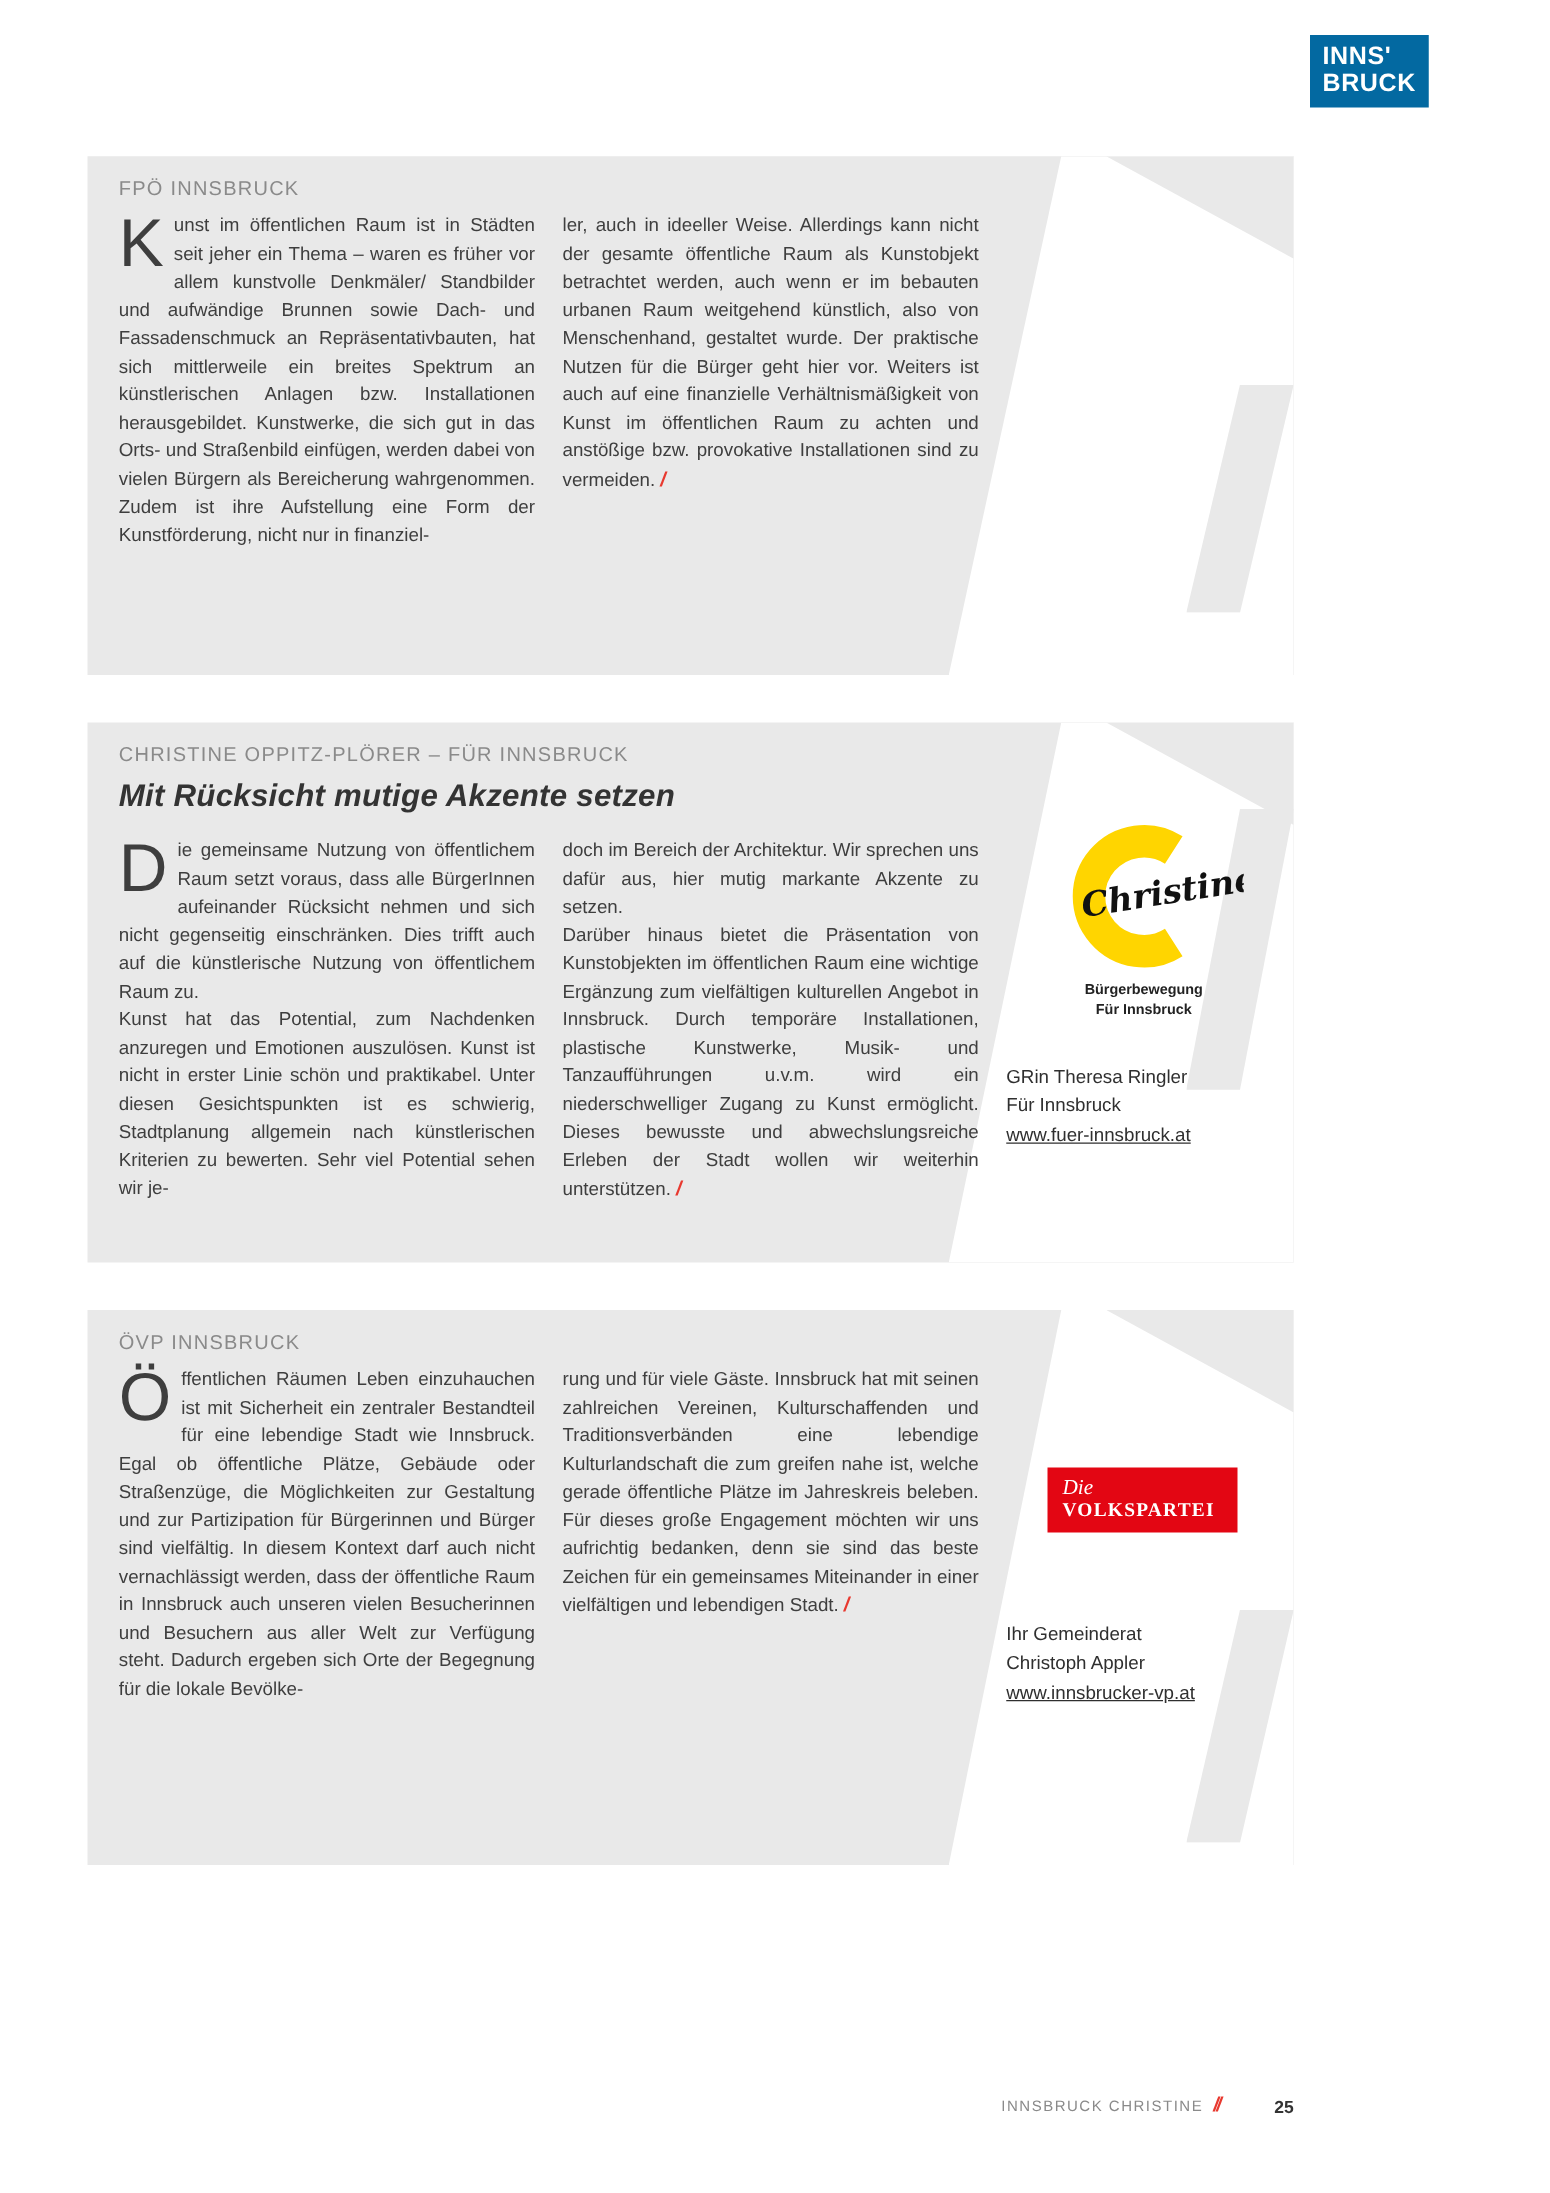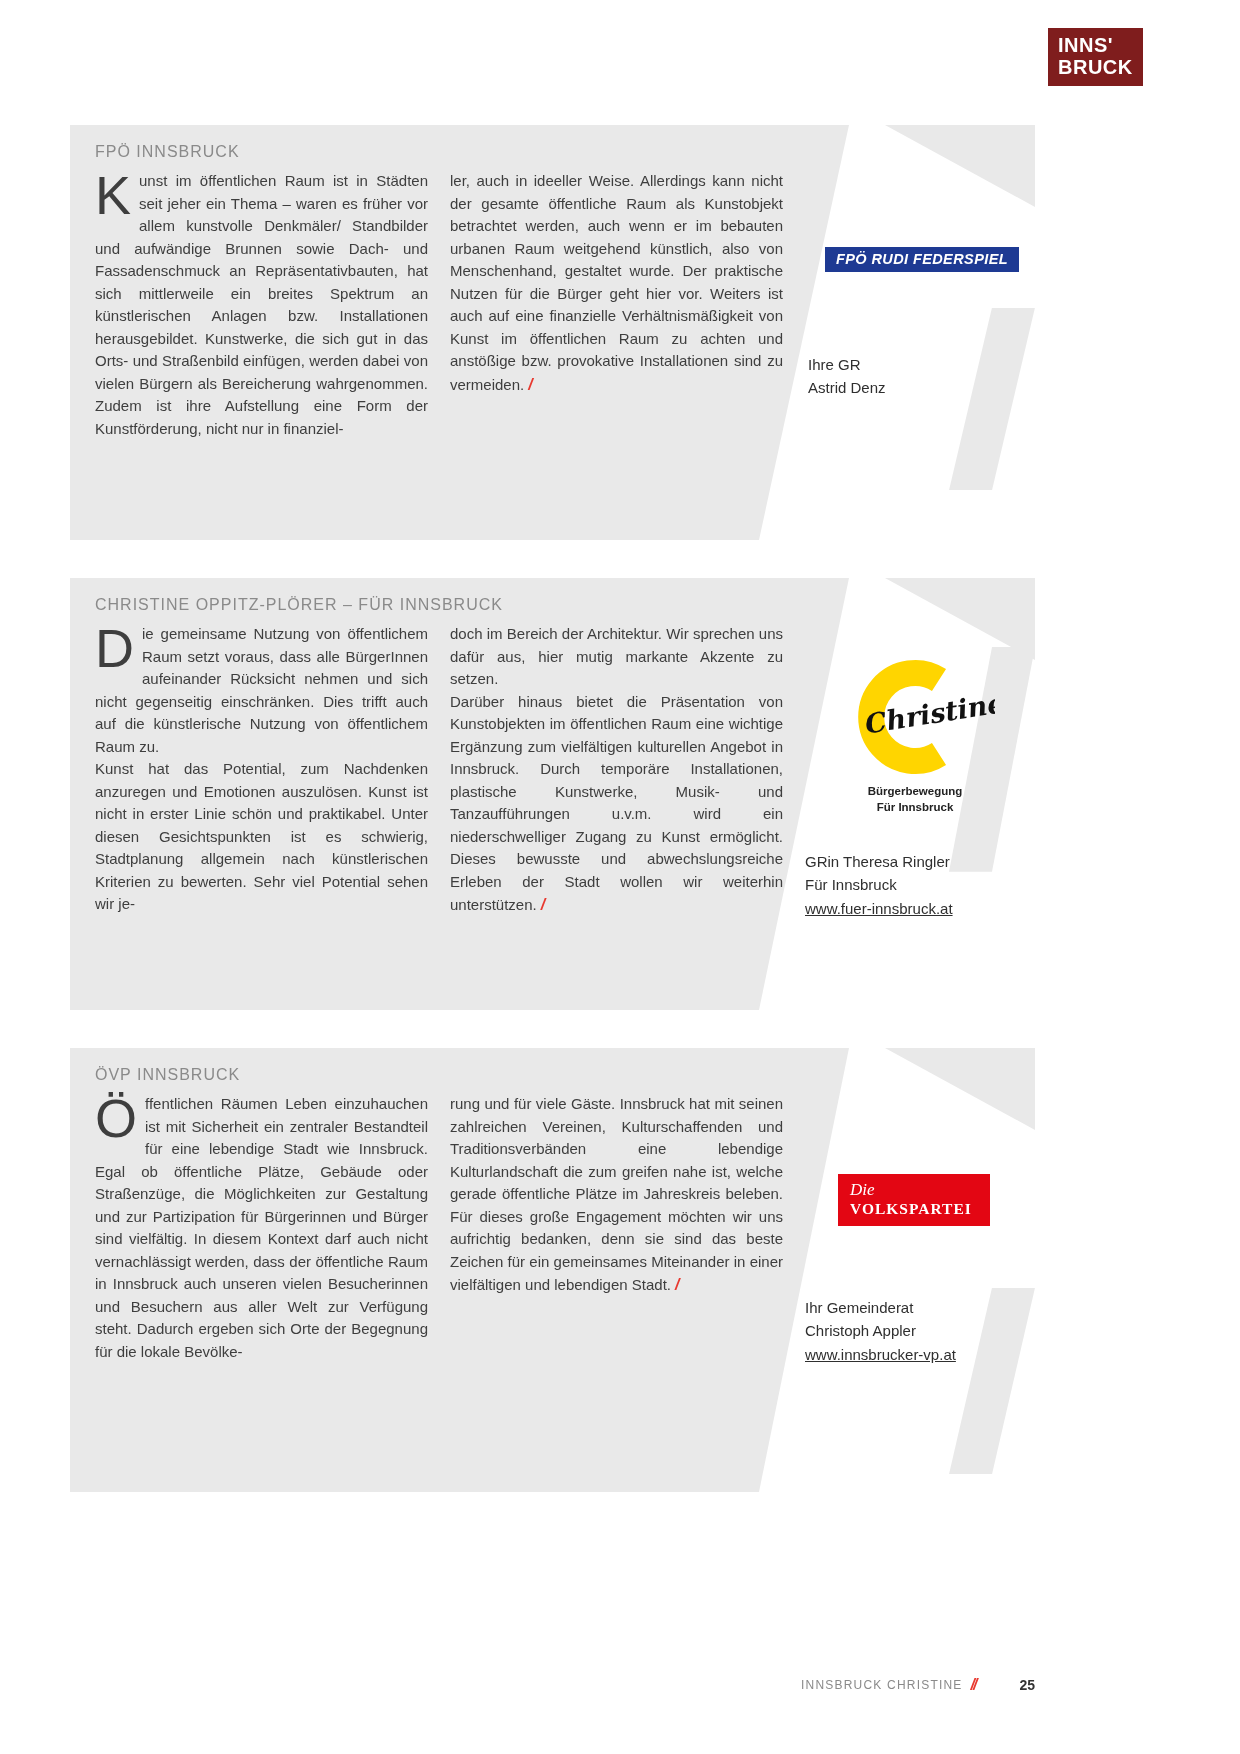--- a/index.html
+++ b/index.html
@@ -5,21 +5,21 @@
   * { margin:0; padding:0; box-sizing:border-box; }
   html,body { background:#fff; }
   body {
     width:1240px; height:1754px; position:relative;
     font-family:"Liberation Sans", sans-serif; overflow:hidden;
   }
 
   
   .brand {
     position:absolute; top:28px; left:1048px;
-    background:#7f1d1d; color:#fff;
+    background:#0369a1; color:#fff;
     padding:6px 10px 7px 10px;
     font-weight:bold; font-size:20px; line-height:1.12; letter-spacing:0.5px;
   }
 
   
   .panel { position:absolute; left:70px; width:965px; background:#e9e9e9; }
   .panel-1 { top:125px;  min-height:415px; }
   .panel-2 { top:578px;  min-height:432px; }
   .panel-3 { top:1048px; min-height:444px; }
 
@@ -116,35 +116,29 @@
   <div class="wedge"></div>
   <div class="corner"></div>
   <div class="accent accent-1"></div>
   <div class="panel-inner">
     <div class="kicker">FPÖ INNSBRUCK</div>
     <div class="cols">
       <p class="col"><span class="dropcap">K</span><span class="coltext">unst im öffentlichen Raum ist in Städten seit jeher ein Thema – waren es früher vor allem kunstvolle Denkmäler/ Standbilder und aufwändige Brunnen sowie Dach- und Fassadenschmuck an Repräsentativbauten, hat sich mittlerweile ein breites Spektrum an künstlerischen Anlagen bzw. Installationen herausgebildet. Kunstwerke, die sich gut in das Orts- und Straßenbild einfügen, werden dabei von vielen Bürgern als Bereicherung wahrgenommen. Zudem ist ihre Aufstellung eine Form der Kunstförderung, nicht nur in finanziel-</span></p>
       <p class="col"><span class="coltext">ler, auch in ideeller Weise. Allerdings kann nicht der gesamte öffentliche Raum als Kunstobjekt betrachtet werden, auch wenn er im bebauten urbanen Raum weitgehend künstlich, also von Menschenhand, gestaltet wurde. Der praktische Nutzen für die Bürger geht hier vor. Weiters ist auch auf eine finanzielle Verhältnismäßigkeit von Kunst im öffentlichen Raum zu achten und anstößige bzw. provokative Installationen sind zu vermeiden.</span><span class="endmark">/</span></p>
     </div>
   </div>
-  <div class="rightcol">
-    <div class="logo-fpo"><span>FPÖ</span> <span>RUDI FEDERSPIEL</span></div>
-    <div class="byline byline-1">
-      <div>Ihre GR</div>
-      <div>Astrid Denz</div>
-    </div>
-  </div>
 </section>
 
 <section class="panel panel-2">
   <div class="wedge"></div>
   <div class="corner"></div>
   <div class="accent accent-2"></div>
   <div class="panel-inner">
     <div class="kicker">CHRISTINE OPPITZ-PLÖRER – FÜR INNSBRUCK</div>
+    <h2 class="title">Mit Rücksicht mutige Akzente setzen</h2>
     <div class="cols">
       <p class="col"><span class="dropcap">D</span><span class="coltext">ie gemeinsame Nutzung von öffentlichem Raum setzt voraus, dass alle BürgerInnen aufeinander Rücksicht nehmen und sich nicht gegenseitig einschränken. Dies trifft auch auf die künstlerische Nutzung von öffentlichem Raum zu.
 Kunst hat das Potential, zum Nachdenken anzuregen und Emotionen auszulösen. Kunst ist nicht in erster Linie schön und praktikabel. Unter diesen Gesichtspunkten ist es schwierig, Stadtplanung allgemein nach künstlerischen Kriterien zu bewerten. Sehr viel Potential sehen wir je-</span></p>
       <p class="col"><span class="coltext">doch im Bereich der Architektur. Wir sprechen uns dafür aus, hier mutig markante Akzente zu setzen.
 Darüber hinaus bietet die Präsentation von Kunstobjekten im öffentlichen Raum eine wichtige Ergänzung zum vielfältigen kulturellen Angebot in Innsbruck. Durch temporäre Installationen, plastische Kunstwerke, Musik- und Tanzaufführungen u.v.m. wird ein niederschwelliger Zugang zu Kunst ermöglicht. Dieses bewusste und abwechslungsreiche Erleben der Stadt wollen wir weiterhin unterstützen.</span><span class="endmark">/</span></p>
     </div>
   </div>
   <div class="rightcol">
     <div class="logo-christine">
       <svg width="160" height="120" viewBox="0 0 160 120">

